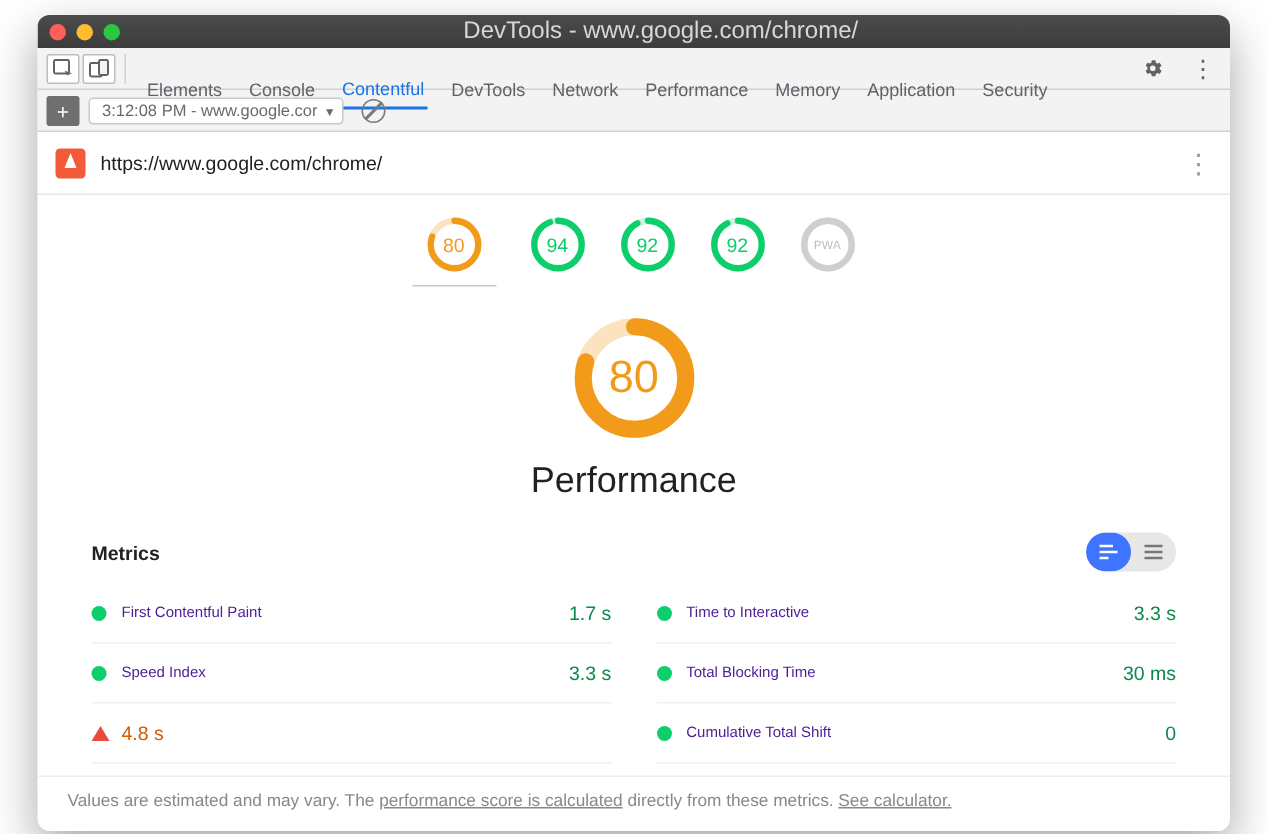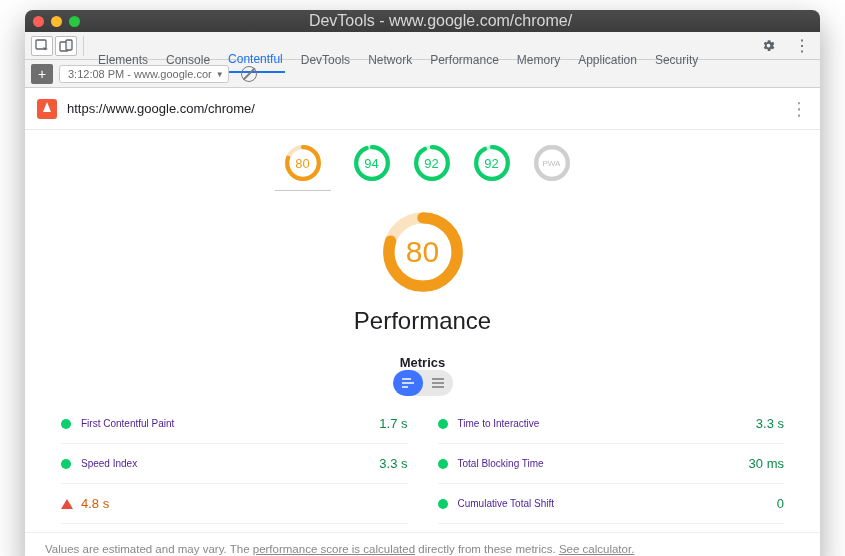--- a/index.html
+++ b/index.html
@@ -89,21 +89,21 @@
   .gauge-small .score { font-size:13px; font-weight:500; }
 
   .big-gauge-wrap { text-align:center; padding:10px 0 6px; }
   .big-gauge { width:82px; height:82px; margin:0 auto; position:relative;
     display:flex; align-items:center; justify-content:center; }
   .big-gauge svg { position:absolute; inset:0; }
   .big-gauge .score { font-size:30px; color:#f29b1a; }
   .big-title { font-size:24px; color:#202124; margin-top:14px; font-weight:400; }
 
   .metrics-block { padding:14px 36px 8px; }
-  .metrics-head { display:flex; align-items:center; justify-content:space-between;flex-direction:column; }
+  .metrics-head { display:flex; align-items:center; justify-content:space-between; }
   .metrics-head h3 { font-size:13px; font-weight:700; }
   .view-toggle { display:flex; background:#e7e7e7; border-radius:16px; overflow:hidden; height:26px; }
   .view-toggle .opt { width:30px; display:flex; align-items:center; justify-content:center; }
   .view-toggle .opt.active { background:#3e74ff; color:#fff; border-radius:16px; }
   .metrics-grid {
     display:grid; grid-template-columns:1fr 1fr; column-gap:30px; row-gap:0;
     margin-top:8px;
   }
   .metric-row {
     display:flex; align-items:center; padding:12px 0;

